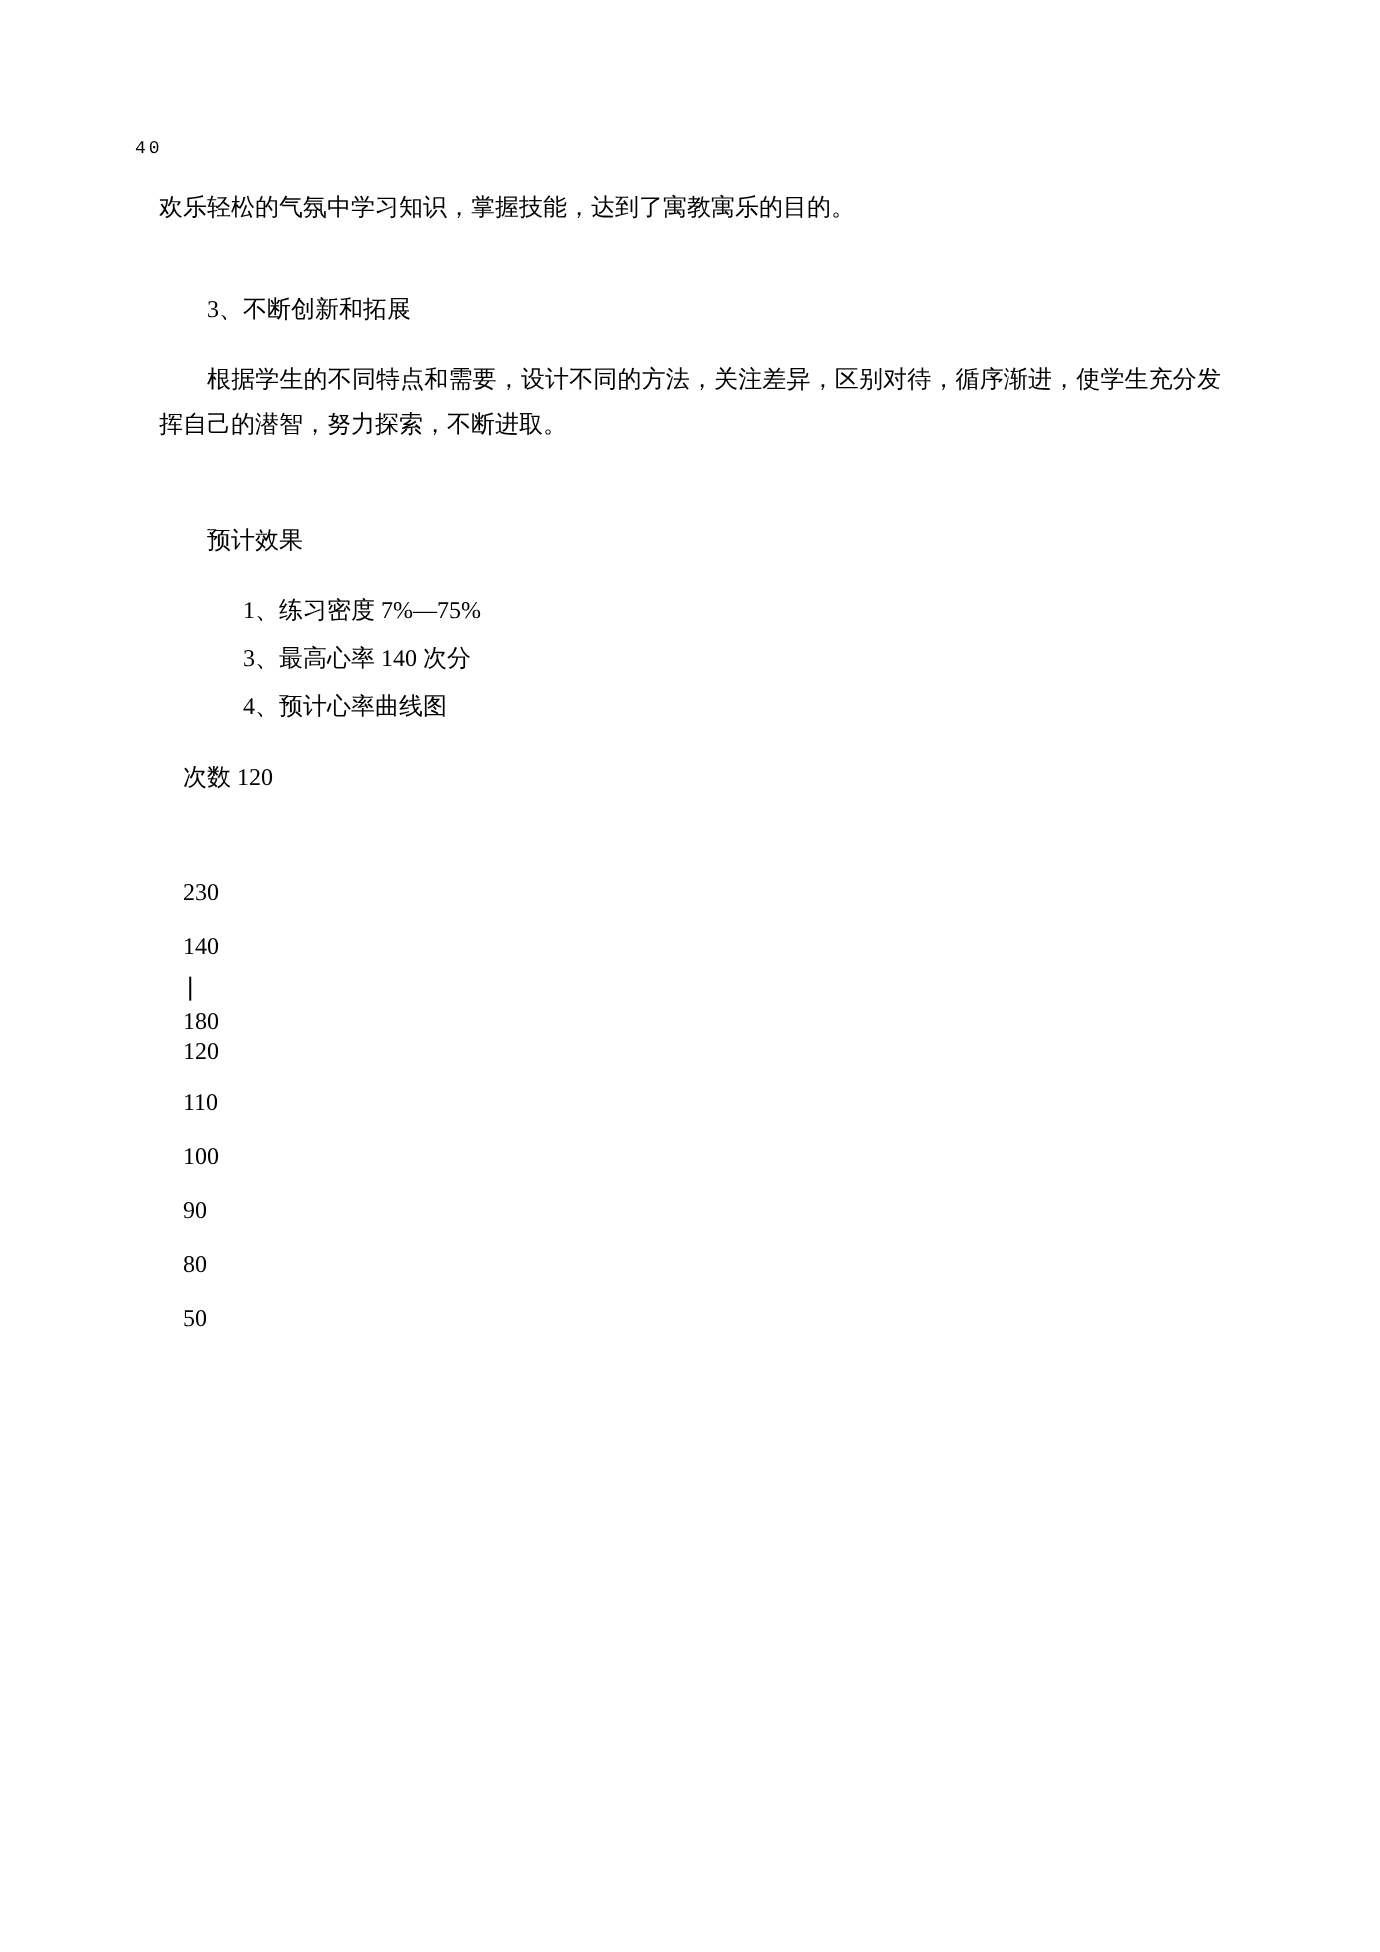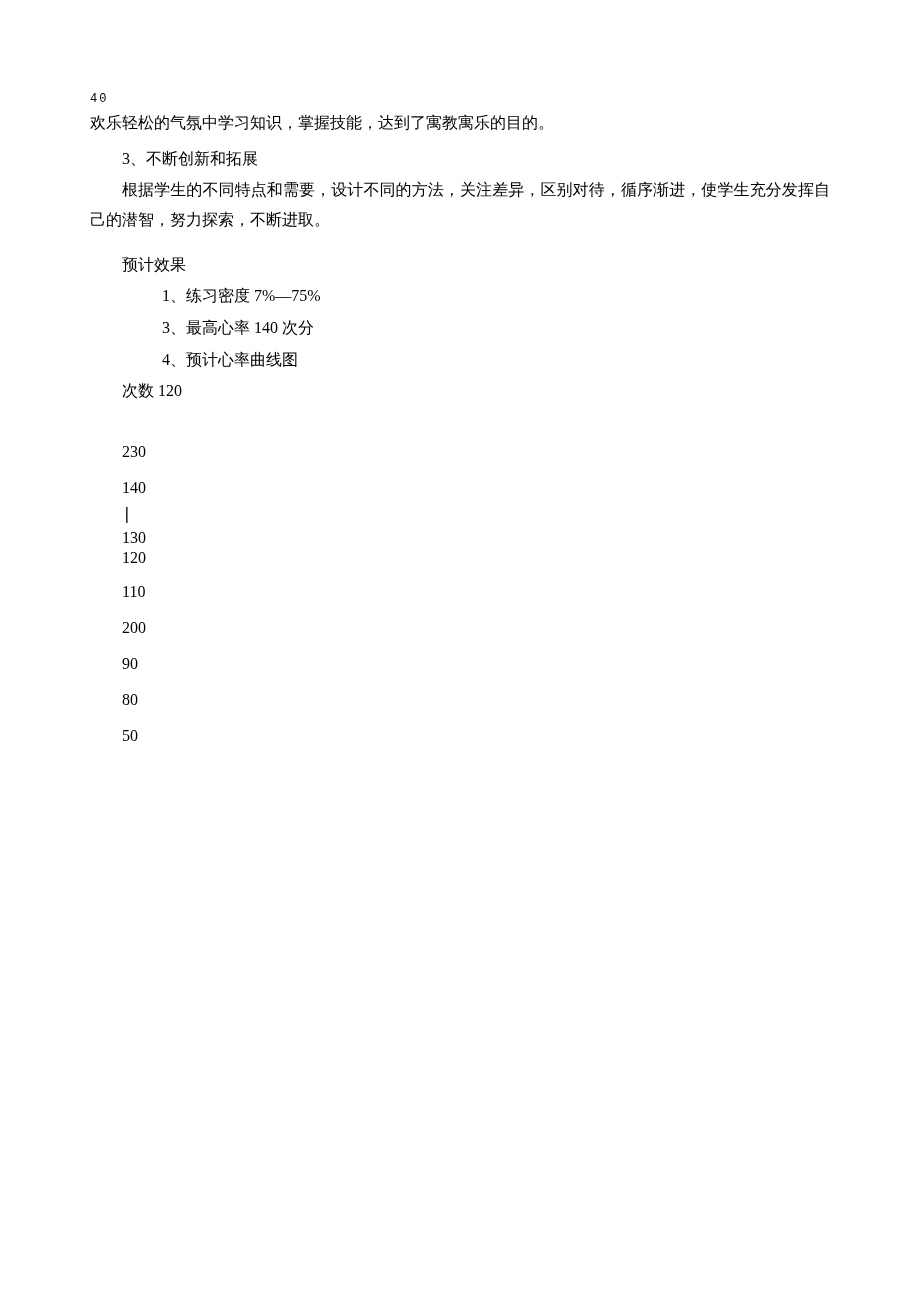--- a/index.html
+++ b/index.html
@@ -17,21 +17,21 @@
     }
     .page-num {
       font-family: "Courier New", monospace;
       font-size: 12px;
       letter-spacing: 2px;
       margin-bottom: 0;
     }
     .para {
       line-height: 1.9;
       text-align: justify;
-      margin: 0;
+      margin: 16px;
     }
     .indent {
       text-indent: 2em;
     }
     .list-block {
       margin-left: 4.5em;
       line-height: 2;
     }
     .list-block p {
       margin: 0;
@@ -86,25 +86,25 @@
 
   <div style="height:28px"></div>
 
   <div class="yaxis">
     <p>230</p>
     <p>140</p>
   </div>
   <div class="img-placeholder">|</div>
   <div style="height:6px"></div>
   <div class="yaxis">
-    <p style="padding:2px 0">130</p>
+    <p style="padding:2px 0">180</p>
     <p style="padding:2px 0">120</p>
   </div>
   <div style="height:6px"></div>
   <div class="yaxis">
     <p>110</p>
-    <p>200</p>
+    <p>100</p>
     <p>90</p>
     <p>80</p>
     <p>50</p>
   </div>
 
 </div>
 
 </body></html>

